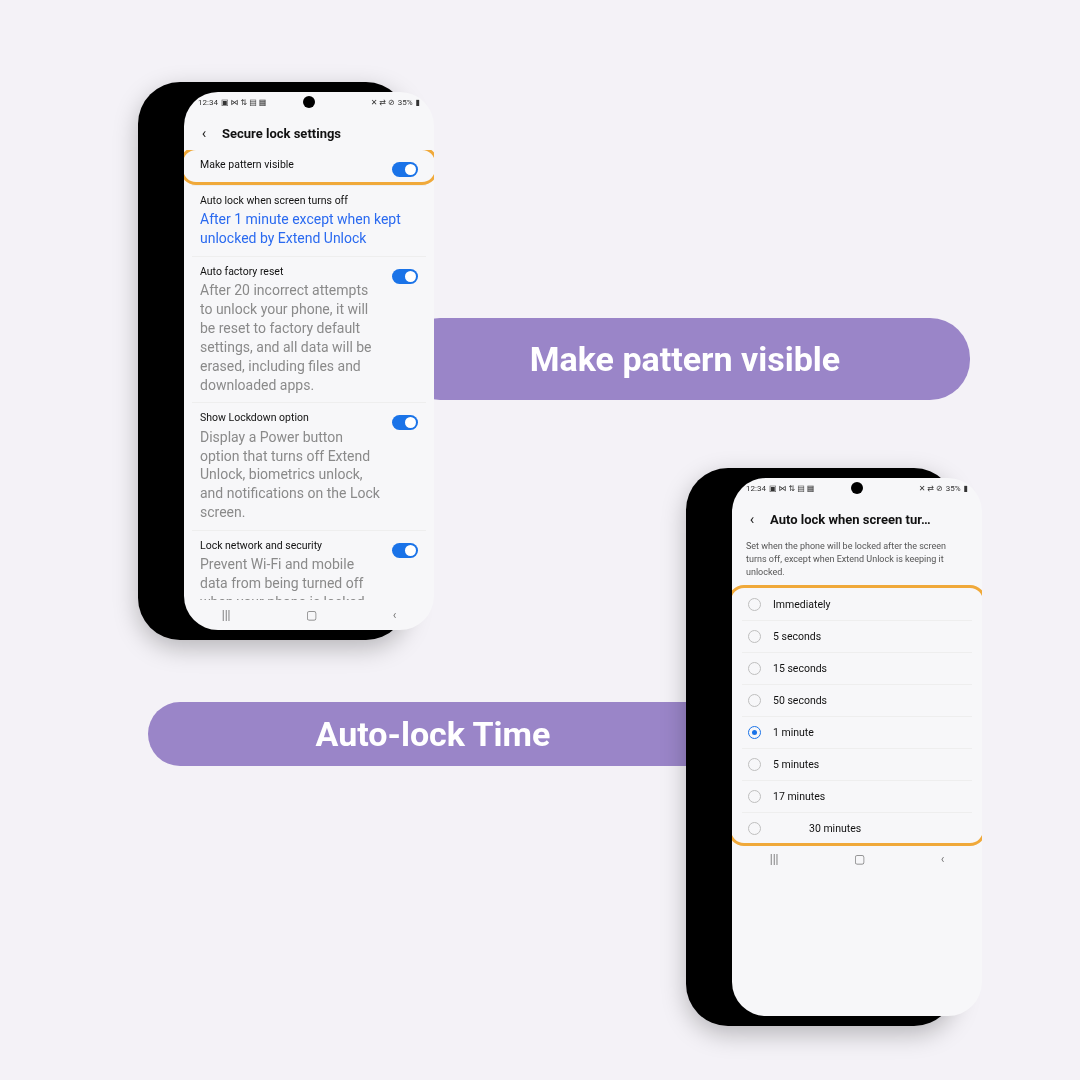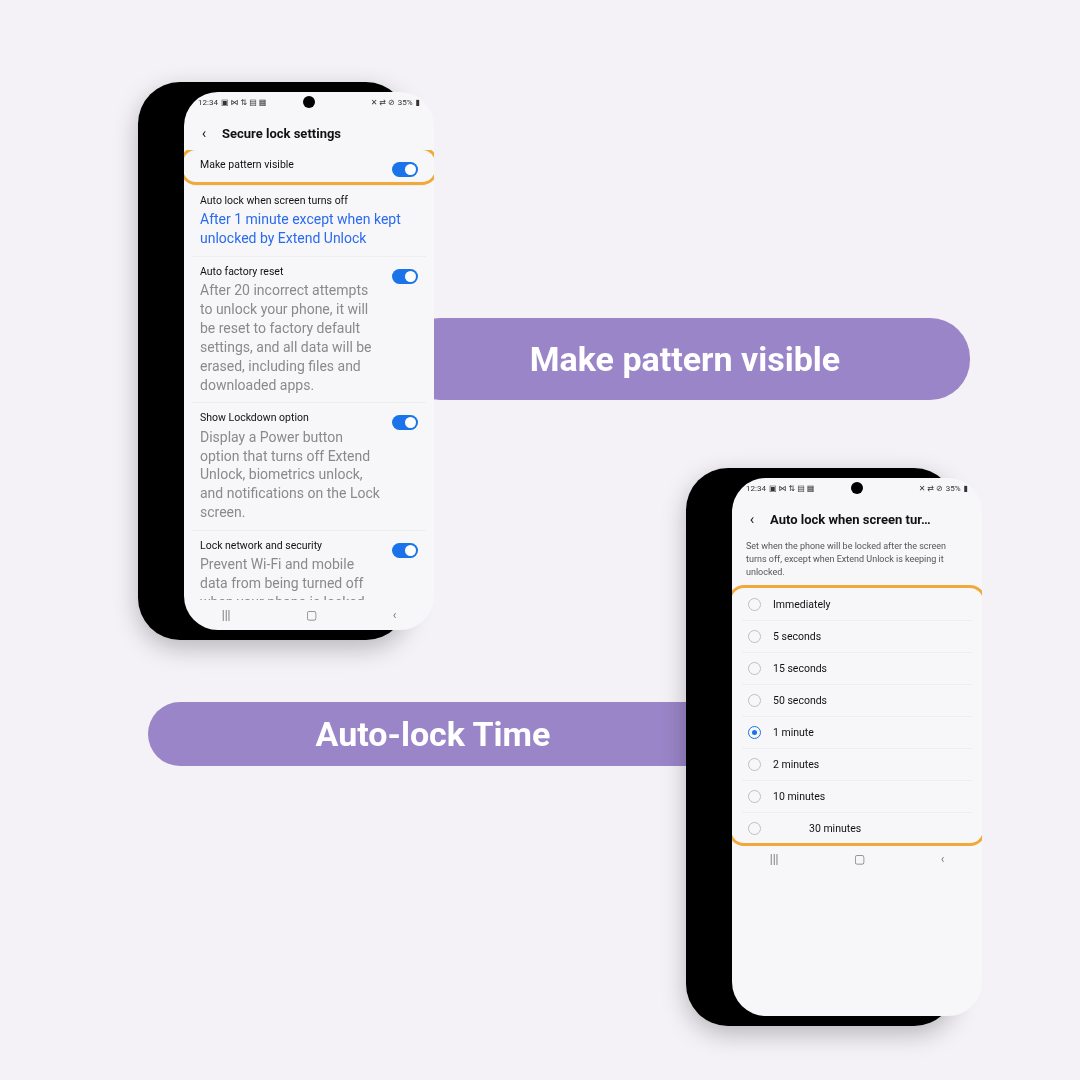--- a/index.html
+++ b/index.html
@@ -334,25 +334,25 @@
       <div class="radio-row">
         <div class="radio"></div>
         <div class="radio-label">50 seconds</div>
       </div>
       <div class="radio-row">
         <div class="radio sel"></div>
         <div class="radio-label">1 minute</div>
       </div>
       <div class="radio-row">
         <div class="radio"></div>
-        <div class="radio-label">2 minutes</div>
-      </div>
-      <div class="radio-row">
-        <div class="radio"></div>
-        <div class="radio-label">10 minutes</div>
+        <div class="radio-label">5 minutes</div>
+      </div>
+      <div class="radio-row">
+        <div class="radio"></div>
+        <div class="radio-label">17 minutes</div>
       </div>
       <div class="radio-row">
         <div class="radio"></div>
         <div class="radio-label">30 minutes</div>
       </div>
     </div>
 
     <div class="navbar">
       <span>|||</span>
       <span>▢</span>

